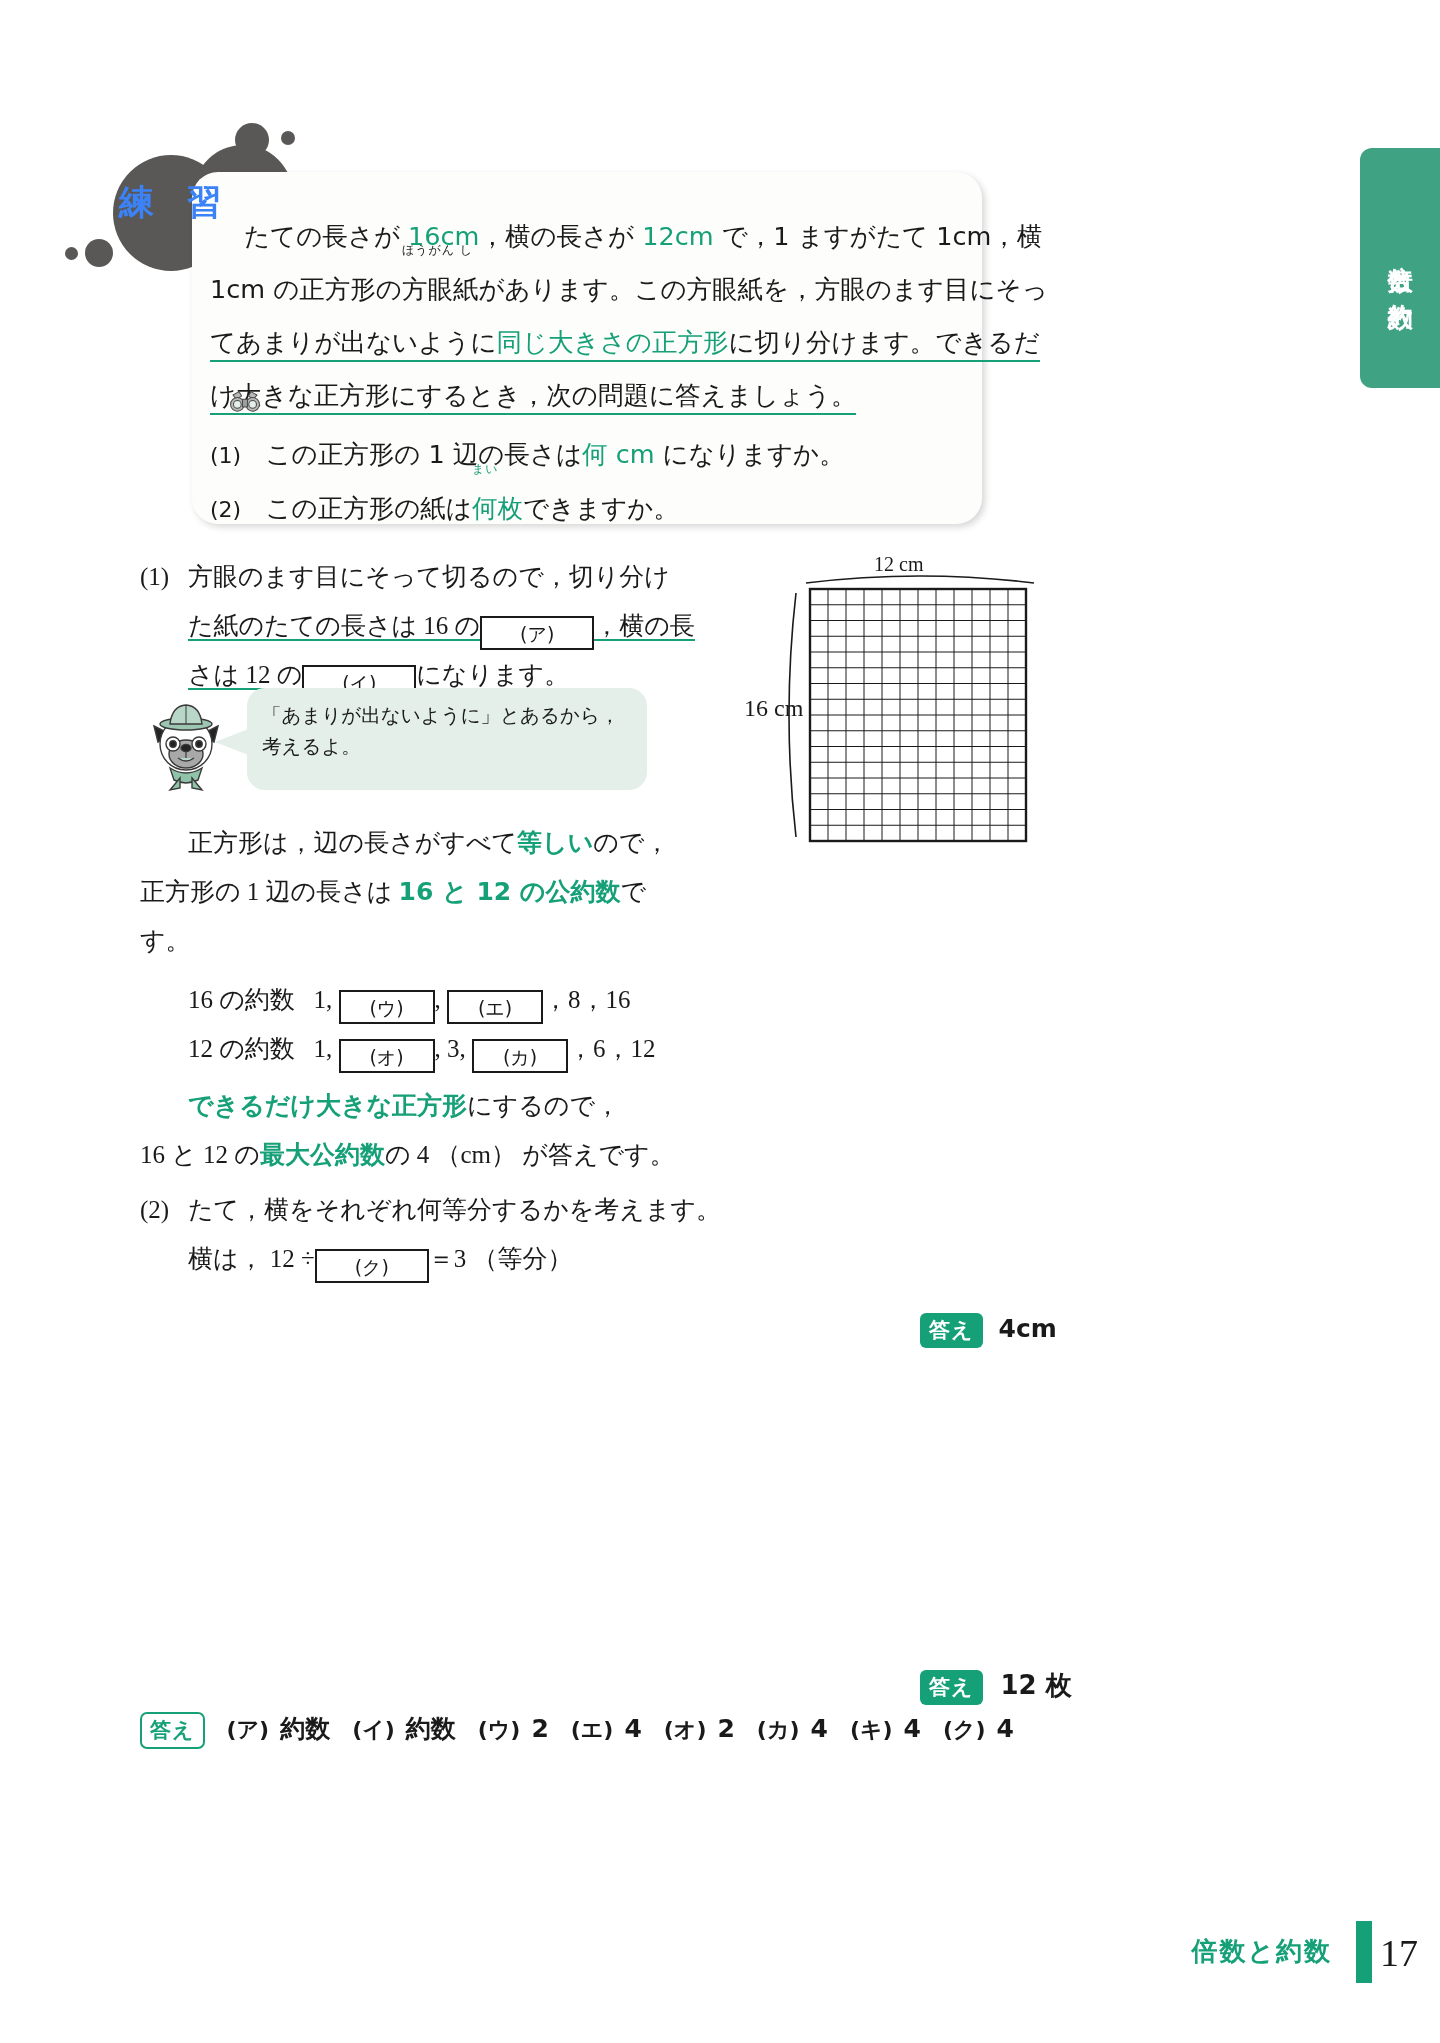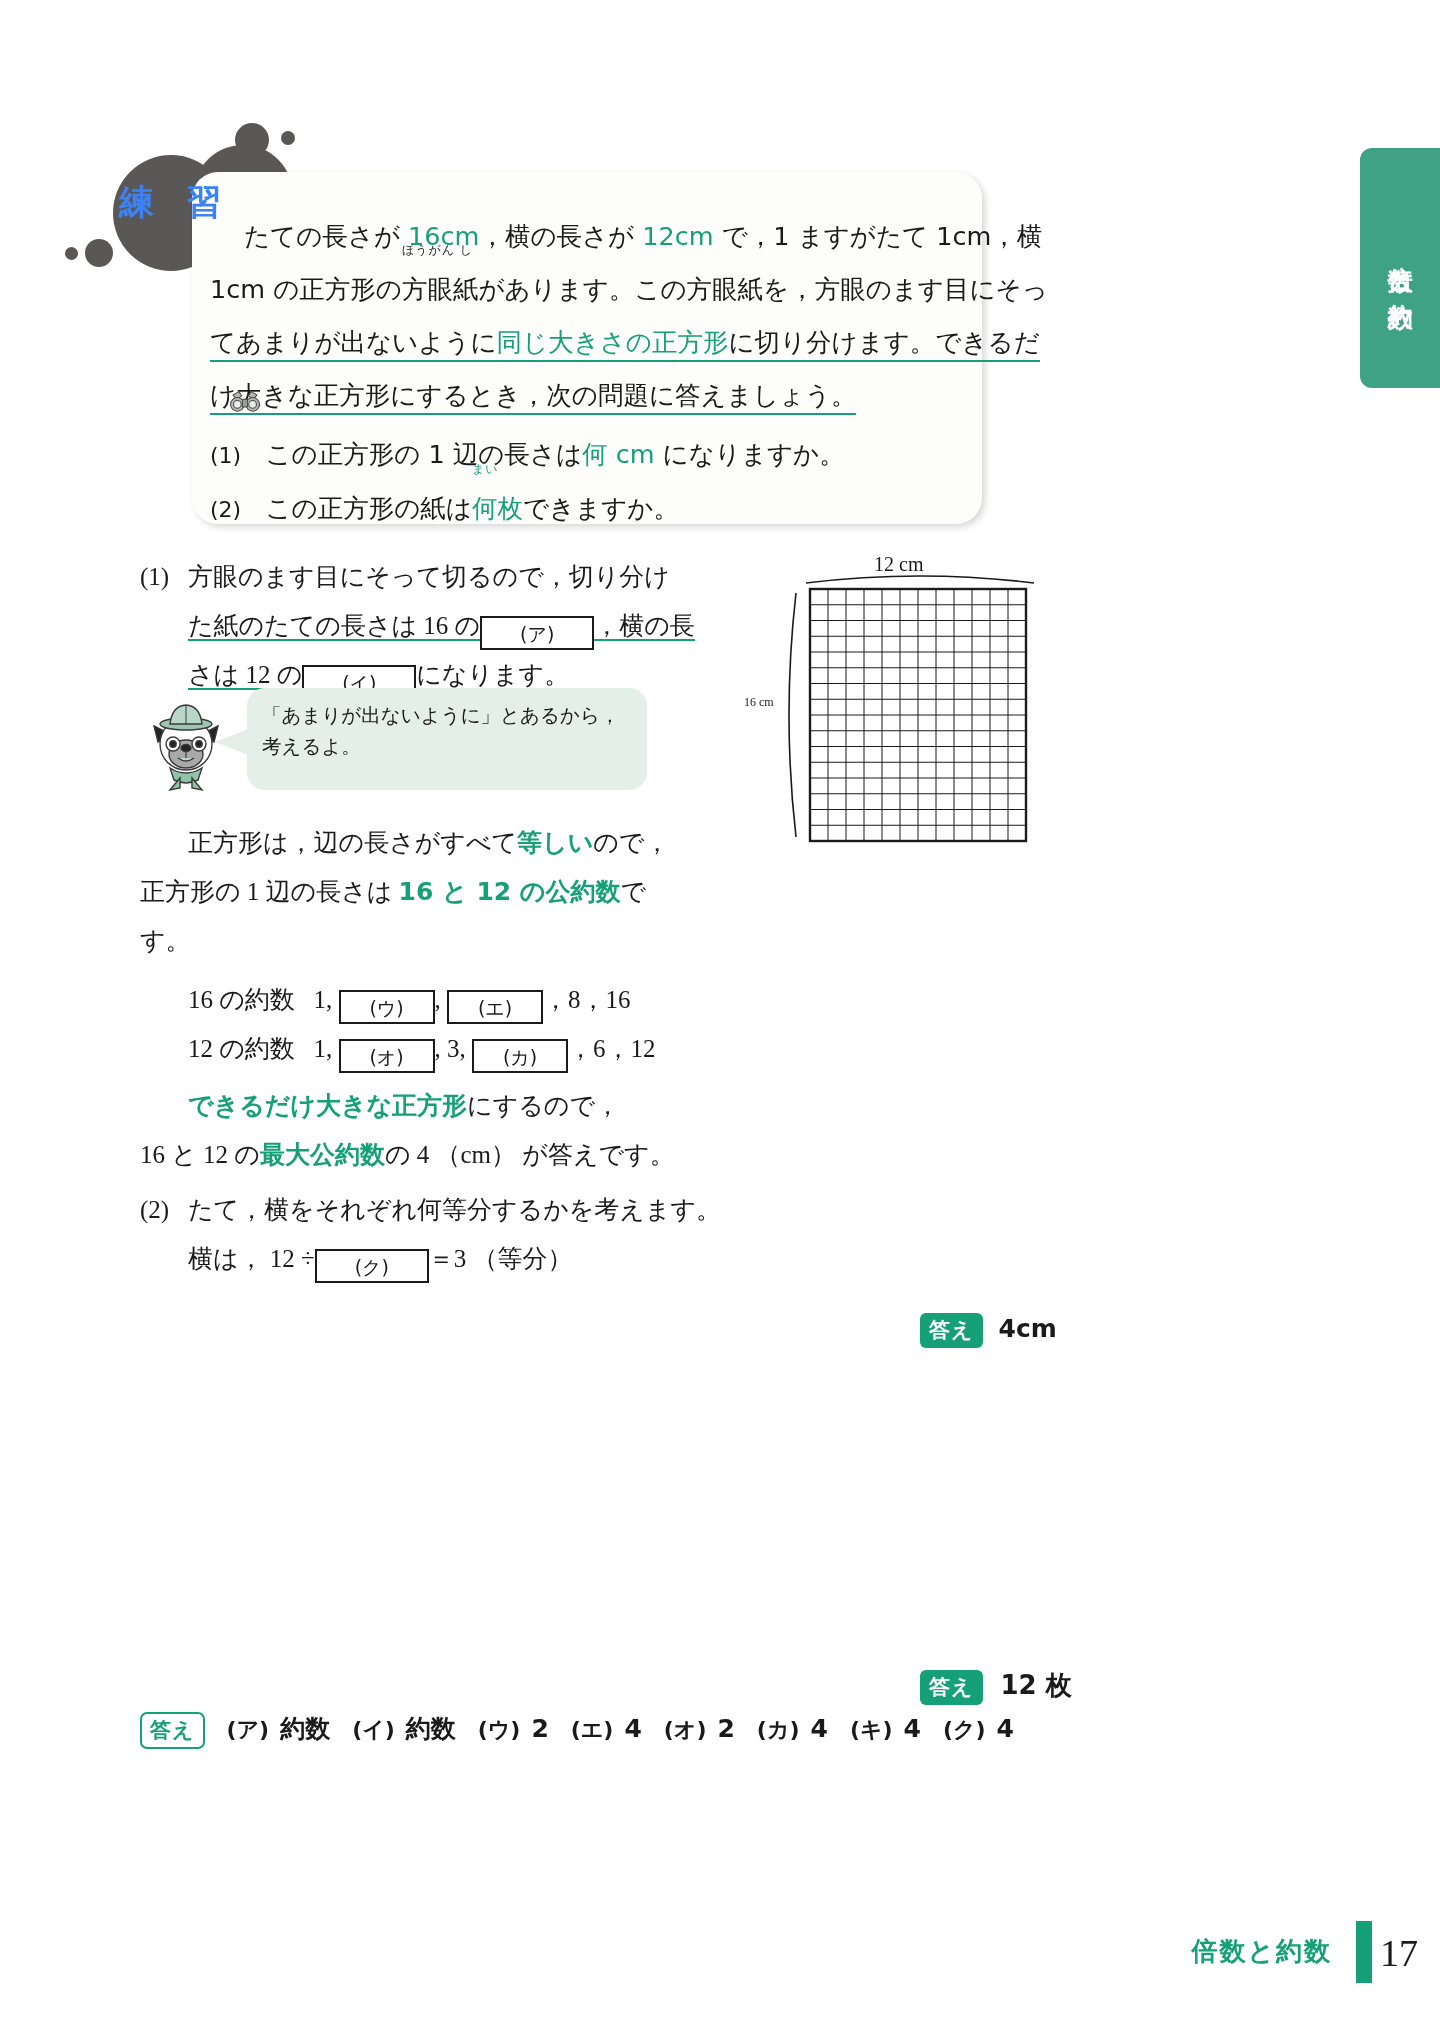--- a/index.html
+++ b/index.html
@@ -123,21 +123,21 @@
 
   
   .figure { position: absolute; left: 770px; top: 555px; width: 300px; height: 310px; }
   .grid-svg { position: absolute; left: 0; top: 0; }
   .dim-top {
     position: absolute; left: 104px; top: -2px;
     font-family: "Liberation Serif", serif; font-size: 20px; color: #1a1a1a;
   }
   .dim-left {
     position: absolute; left: -26px; top: 140px;
-    font-family: "Liberation Serif", serif; font-size: 12px; color: #1a1a1a;
+    font-family: "Liberation Serif", serif; font-size: 24px; color: #1a1a1a;
   }
 
   
   .ans-badge {
     display: inline-block;
     background: #16a077; color: #ffffff;
     border-radius: 6px;
     padding: 3px 9px 4px 9px;
     font-family: "DejaVu Sans", sans-serif;
     font-size: 21px; font-weight: bold; letter-spacing: 1px;

